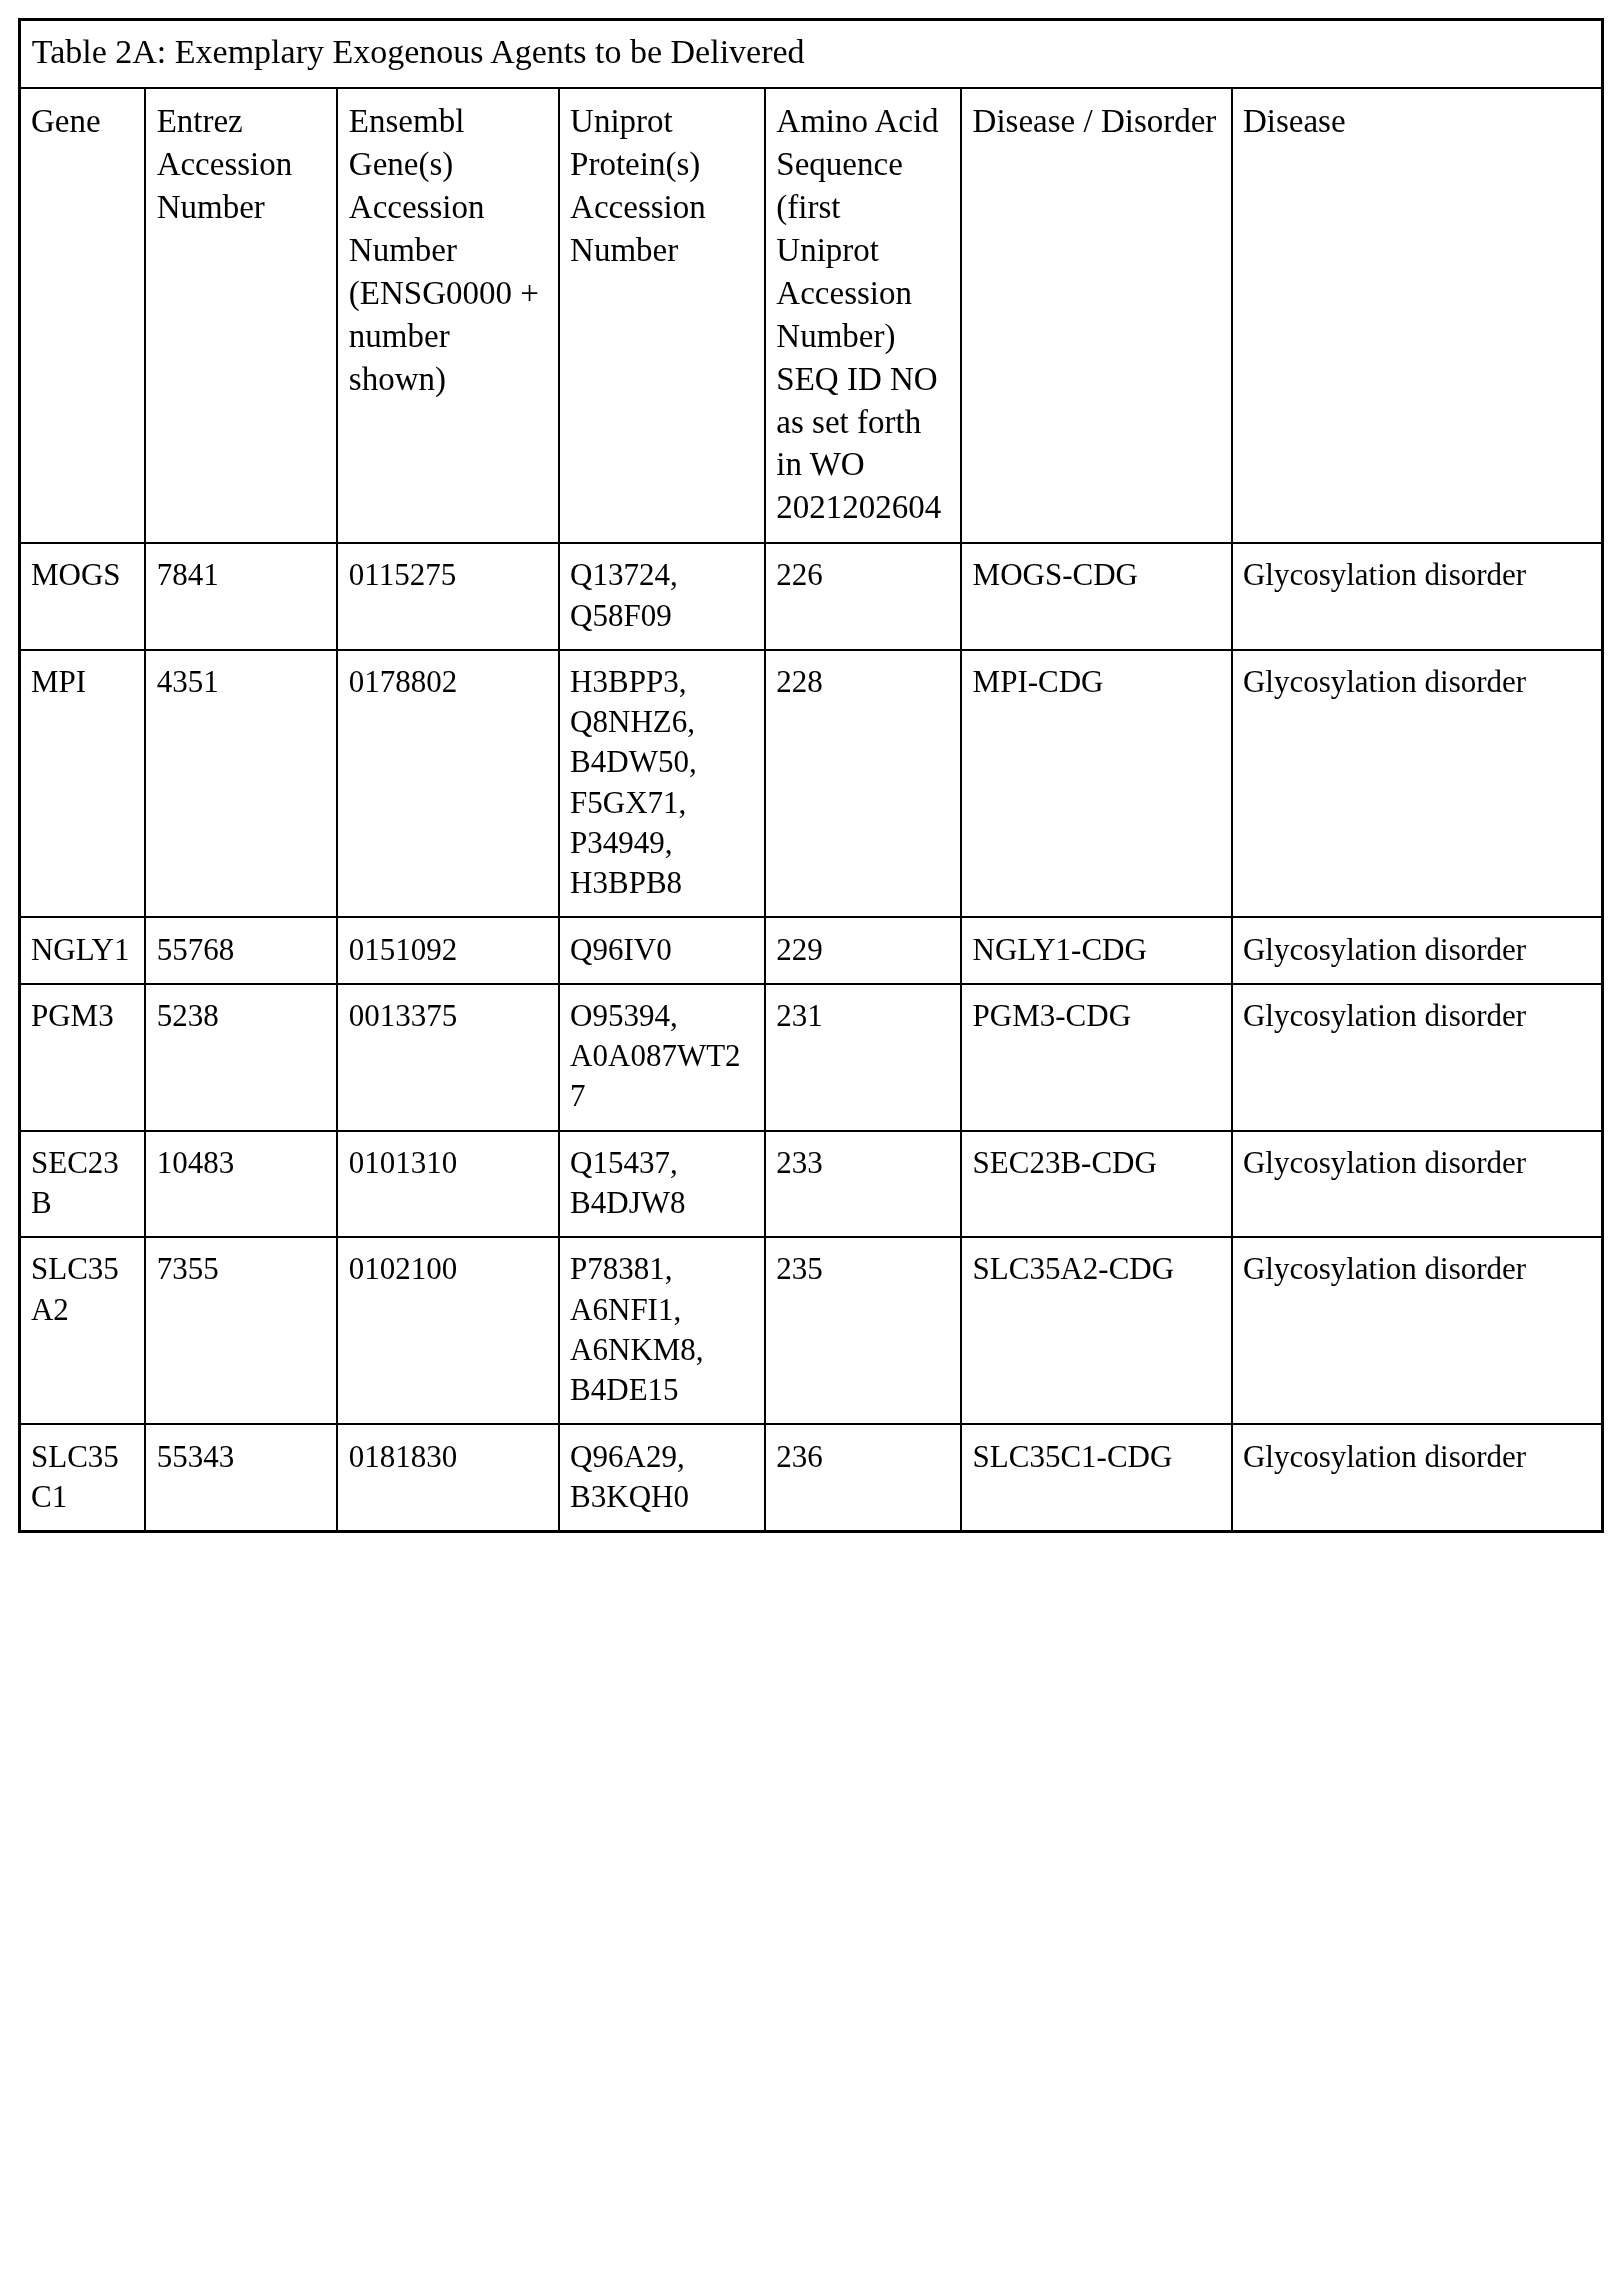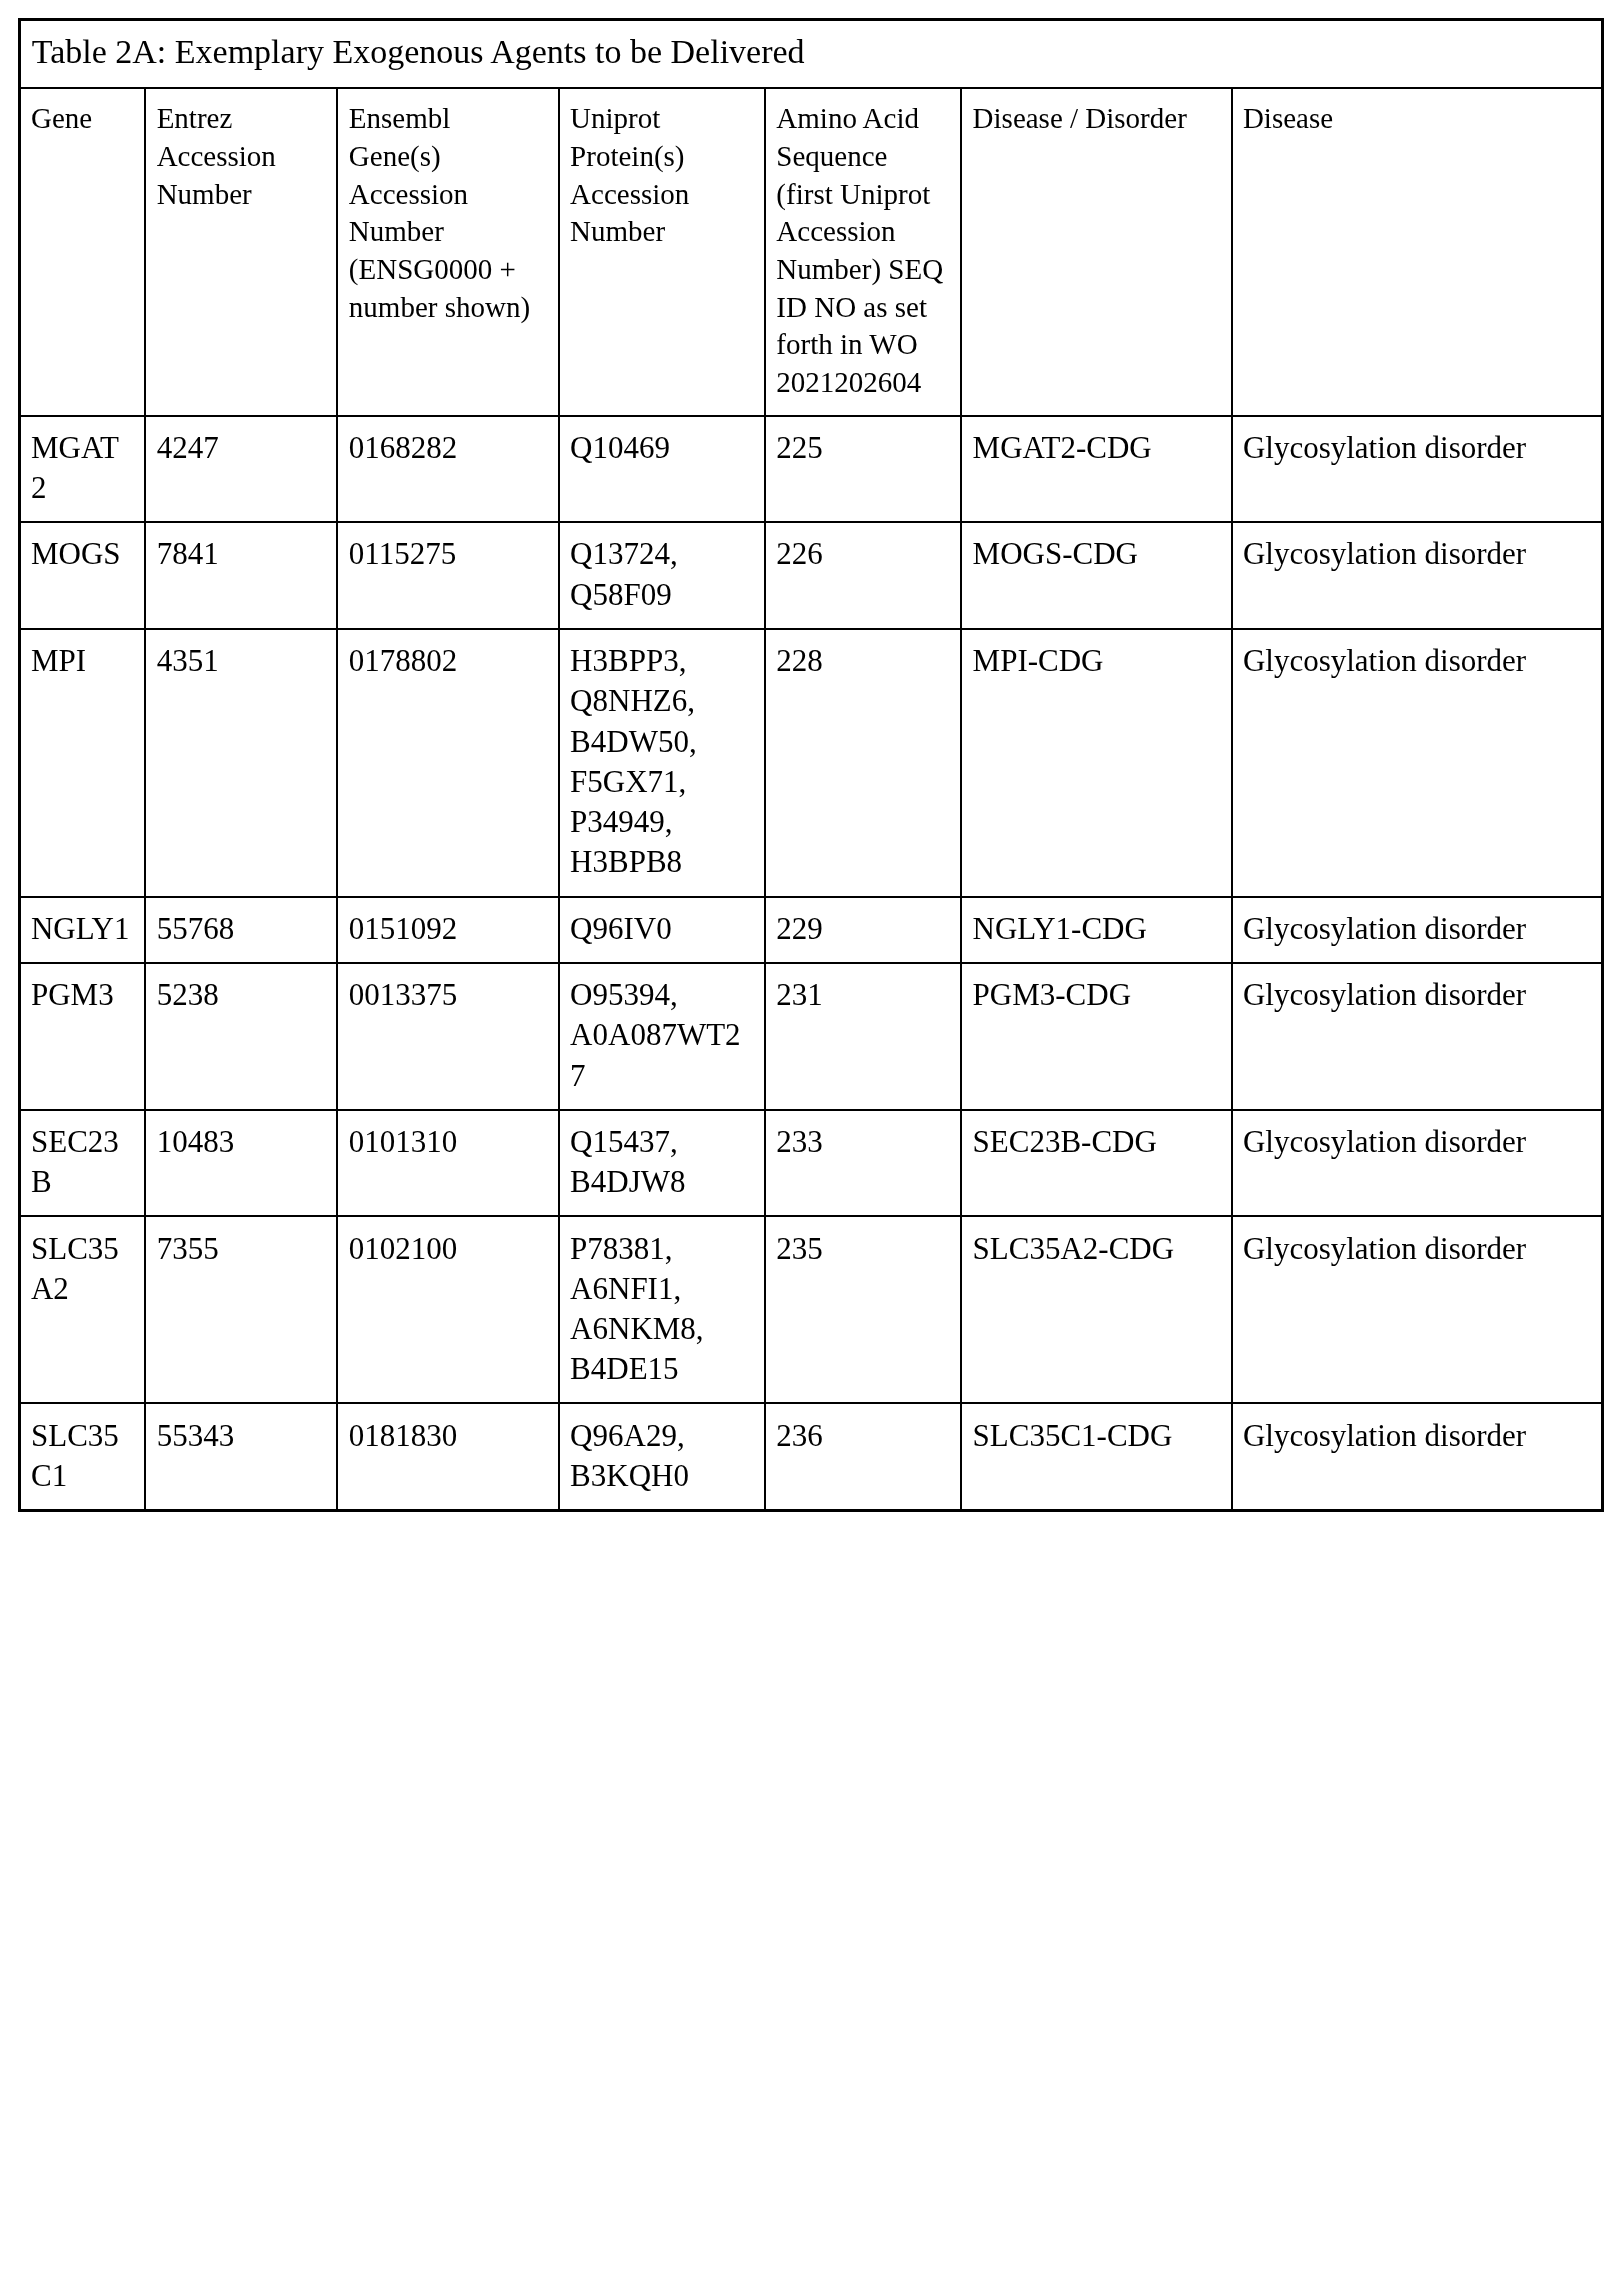--- a/index.html
+++ b/index.html
@@ -41,21 +41,21 @@
   }
   .title-cell {
     font-size: 34px;
     font-weight: bold;
     padding: 9.6px 11.2px 12.8px 11.2px !important;
     line-height: 1.15;
     border-bottom: 2.4px solid #000;
   }
   thead th {
     font-weight: bold;
-    font-size: 29px;
+    font-size: 33px;
     line-height: 1.30;
   }
   tbody td {
     font-size: 31px;
   }
   
   col.c-gene      { width: 126px; }
   col.c-entrez    { width: 192px; }
   col.c-ensembl   { width: 221px; }
   col.c-uniprot   { width: 206px; }
@@ -85,29 +85,20 @@
         <th>Gene</th>
         <th>Entrez Accession Number</th>
         <th>Ensembl Gene(s) Accession Number (ENSG0000 + number shown)</th>
         <th>Uniprot Protein(s) Accession Number</th>
         <th>Amino Acid Sequence (first Uniprot Accession Number) SEQ ID NO as set forth in WO 2021202604</th>
         <th>Disease / Disorder</th>
         <th>Disease</th>
       </tr>
     </thead>
     <tbody id="table-body">
-        <tr>
-          <td>MGAT2</td>
-          <td>4247</td>
-          <td>0168282</td>
-          <td>Q10469</td>
-          <td>225</td>
-          <td>MGAT2-CDG</td>
-          <td>Glycosylation disorder</td>
-        </tr>
         <tr>
           <td>MOGS</td>
           <td>7841</td>
           <td>0115275</td>
           <td>Q13724, Q58F09</td>
           <td>226</td>
           <td>MOGS-CDG</td>
           <td>Glycosylation disorder</td>
         </tr>
         <tr>

